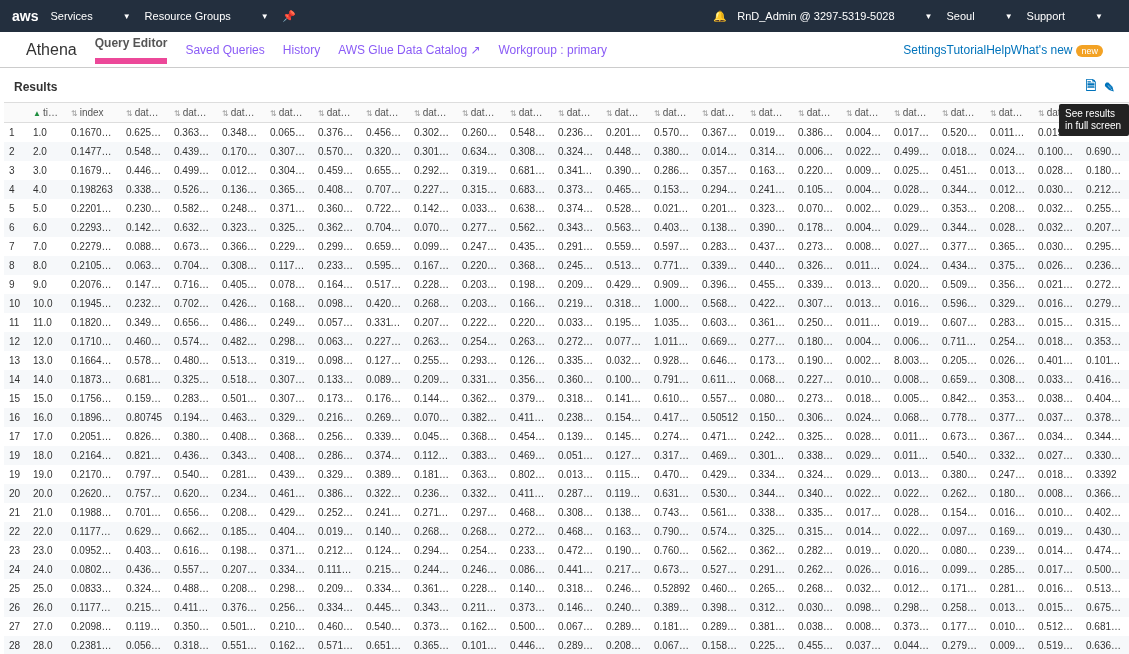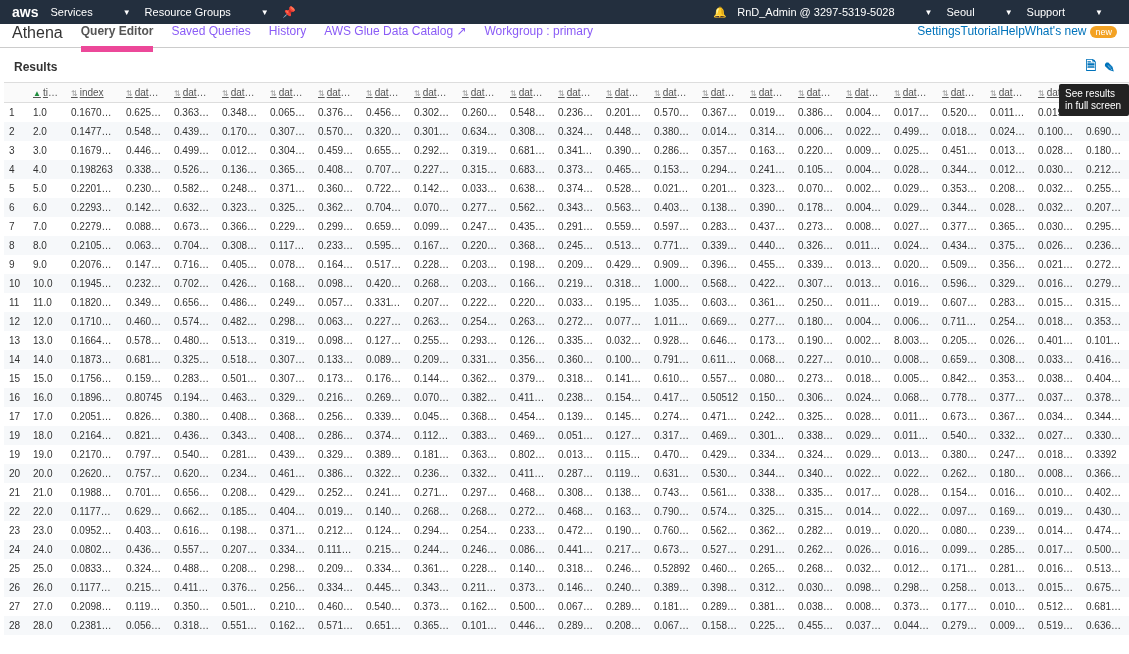--- a/index.html
+++ b/index.html
@@ -1,44 +1,44 @@
 <!DOCTYPE html>
 <html><head>
 <meta charset="utf-8">
 <style>
 * { margin:0; padding:0; box-sizing:border-box; font-family: "Amazon Ember", Arial, sans-serif; }
 body { background:#fff; font-size:11px; color:#333; }
 
 
-.topnav { background:#232f3e; color:#fff; height:24px; display:flex; align-items:center; padding:0 12px;justify-content:space-between; }
+.topnav { background:#232f3e; color:#fff; height:32px; display:flex; align-items:center; padding:0 12px;justify-content:space-between; }
 .topnav .logo { font-weight:bold; font-size:14px; margin-right:12px; }
 .topnav .navitem { margin-right:14px; font-size:11px; cursor:pointer; display:flex; align-items:center;gap:26px; }
 .topnav .navitem .caret { margin-left:4px; font-size:8px; }
 .topnav .spacer { flex:1; }
 .topnav .bell { margin-right:10px; }
 
 
-.subnav { background:#fff; height:24px; display:flex; align-items:flex-start; padding:0 12px; border-bottom:1px solid #ccc; }
+.subnav { background:#fff; height:36px; display:flex; align-items:center; padding:0 26px; border-bottom:1px solid #ccc; }
 .subnav .service { font-size:16px; font-weight:500; margin-right:18px; }
 .subnav .tab { font-size:12px; margin-right:18px; color:#8b5cf6; cursor:pointer; }
 .subnav .tab.active { color:#555; font-weight:600; border-bottom:6px solid #ec4899; padding-bottom:8px; }
 .subnav .spacer { flex:1; }
 .subnav .right { font-size:12px; color:#0073bb; cursor:pointer; }
 .subnav .newbadge { background:#f3a224; color:#fff; border-radius:8px; font-size:9px; padding:1px 5px; margin-left:4px; }
 
 
 .results-bar { padding:8px 14px 4px; font-size:12px; font-weight:600; display:flex; align-items:center; }
 .results-bar .spacer { flex:1; }
 .results-bar .icon { margin-left:8px; color:#0073bb; cursor:pointer; font-size:13px; }
 
 
 .tablewrap { overflow:auto; padding:0 4px 4px; position:relative; }
 table { border-collapse:collapse; width:100%; font-size:10px; table-layout:fixed; }
 th, td { padding:4px 5px; text-align:left; white-space:nowrap; overflow:hidden; text-overflow:ellipsis; }
-th { background:#fafafa; border-top:1px solid #ddd; border-bottom:1px solid #ddd; color:#555; font-weight:400;text-decoration:underline; }
+th { background:#fafafa; border-top:1px solid #ddd; border-bottom:1px solid #ddd; color:#555; font-weight:400; }
 th .sort { color:#999; font-size:8px; margin-right:2px; }
 th.first .sort { color:#1e8e3e; }
 tbody tr:nth-child(even) td { background:#f6f8fa; }
 td { color:#333; }
 col.idx { width:24px; }
 col.time { width:38px; }
 col.indexc { width:55px; }
 col.data { width:48px; }
 
 

